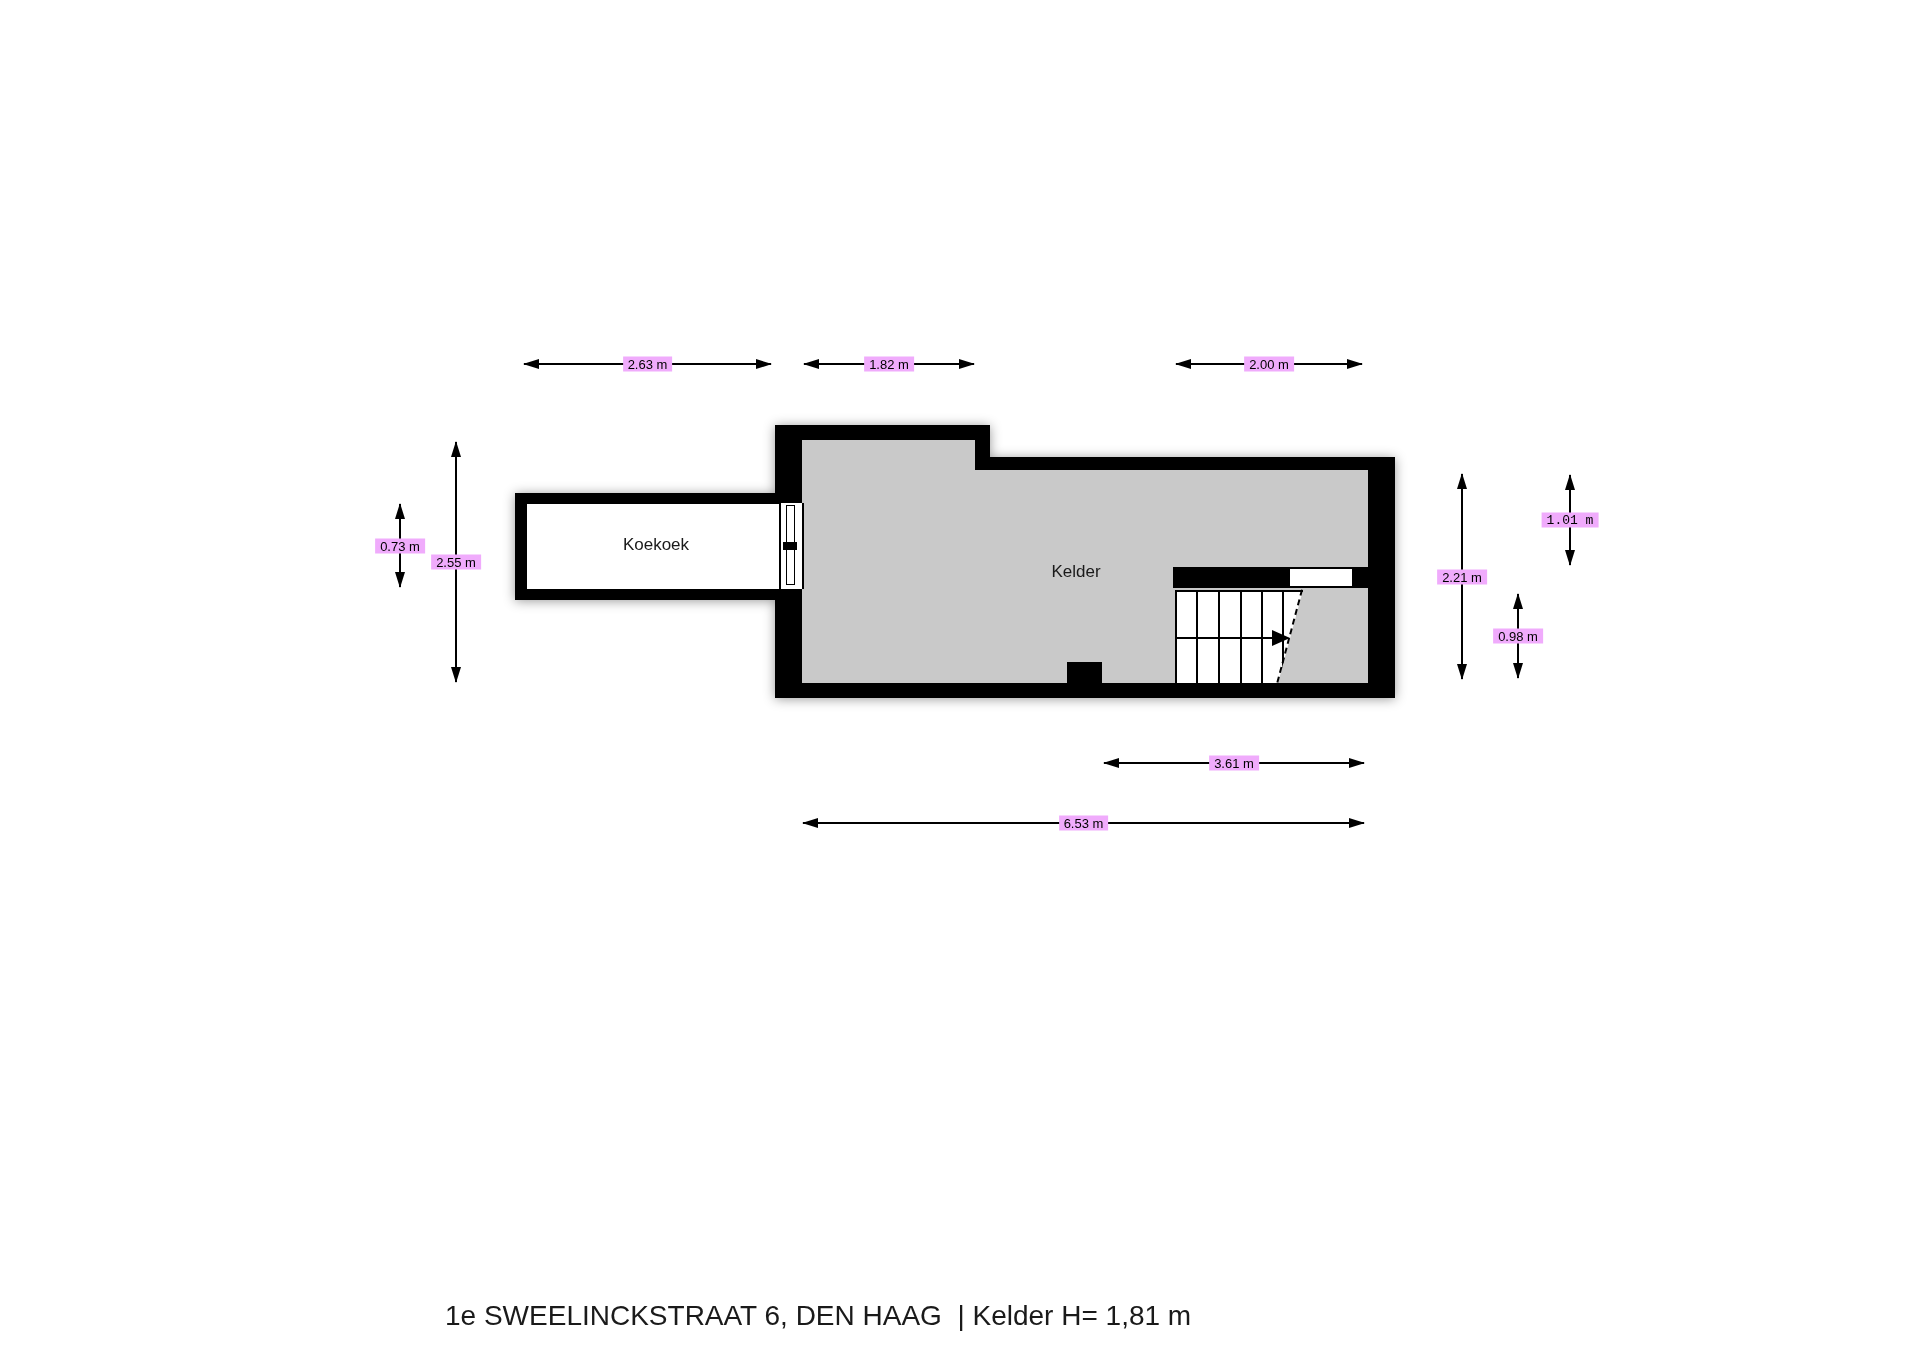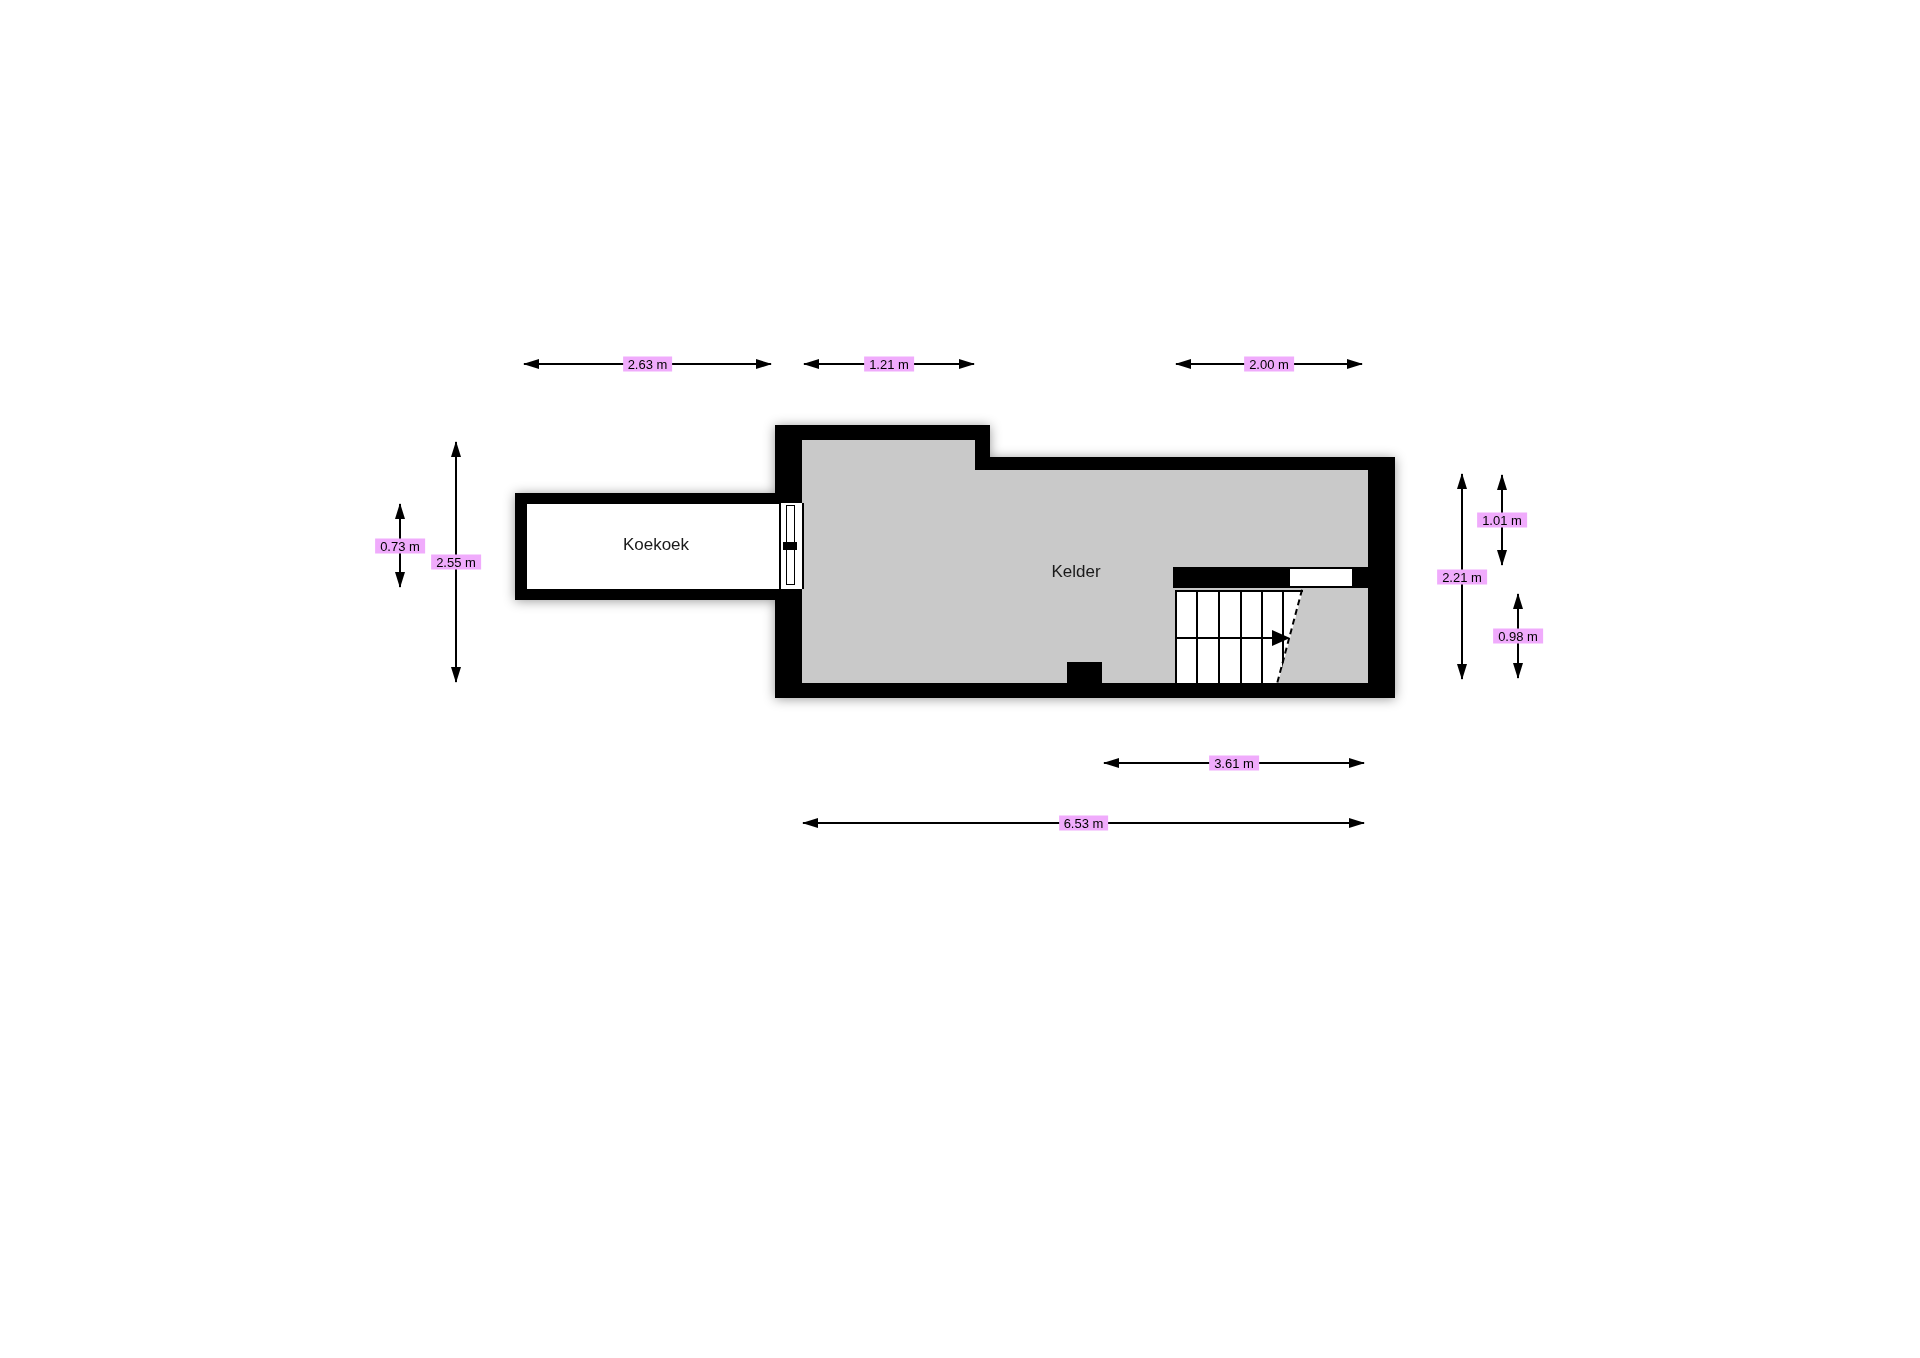--- a/index.html
+++ b/index.html
@@ -129,21 +129,21 @@
   <div class="hdim" style="left:523px; top:358px; width:249px;">
     <div class="line"></div>
       <div class="ah-l"></div>
     <div class="ah-r"></div>
     <span class="dim-label">2.63 m</span>
   </div>
   <div class="hdim" style="left:803px; top:358px; width:172px;">
     <div class="line"></div>
       <div class="ah-l"></div>
     <div class="ah-r"></div>
-    <span class="dim-label">1.21 m</span>
+    <span class="dim-label">1.82 m</span>
   </div>
   <div class="hdim" style="left:1175px; top:358px; width:188px;">
     <div class="line"></div>
       <div class="ah-l"></div>
     <div class="ah-r"></div>
     <span class="dim-label">2.00 m</span>
   </div>
 
   <div class="hdim" style="left:1103px; top:757px; width:262px;">
     <div class="line"></div>
@@ -170,27 +170,28 @@
     <div class="ah-b"></div>
     <span class="dim-label">2.55 m</span>
   </div>
 
   <div class="vdim" style="left:1456px; top:473px; height:207px;">
     <div class="line"></div>
       <div class="ah-t"></div>
     <div class="ah-b"></div>
     <span class="dim-label">2.21 m</span>
   </div>
-  <div class="vdim" style="left:1496px; top:474px; height:92px;">
+  <div class="vdim" style="left:1564px; top:474px; height:92px;font-family:Liberation Mono, monospace;">
     <div class="line"></div>
       <div class="ah-t"></div>
     <div class="ah-b"></div>
     <span class="dim-label">1.01 m</span>
   </div>
   <div class="vdim" style="left:1512px; top:593px; height:86px;">
     <div class="line"></div>
       <div class="ah-t"></div>
     <div class="ah-b"></div>
     <span class="dim-label">0.98 m</span>
   </div>
 
+  <div class="title">1e SWEELINCKSTRAAT 6, DEN HAAG  | Kelder H= 1,81 m</div>
 
 </div>
 
 </body></html>

